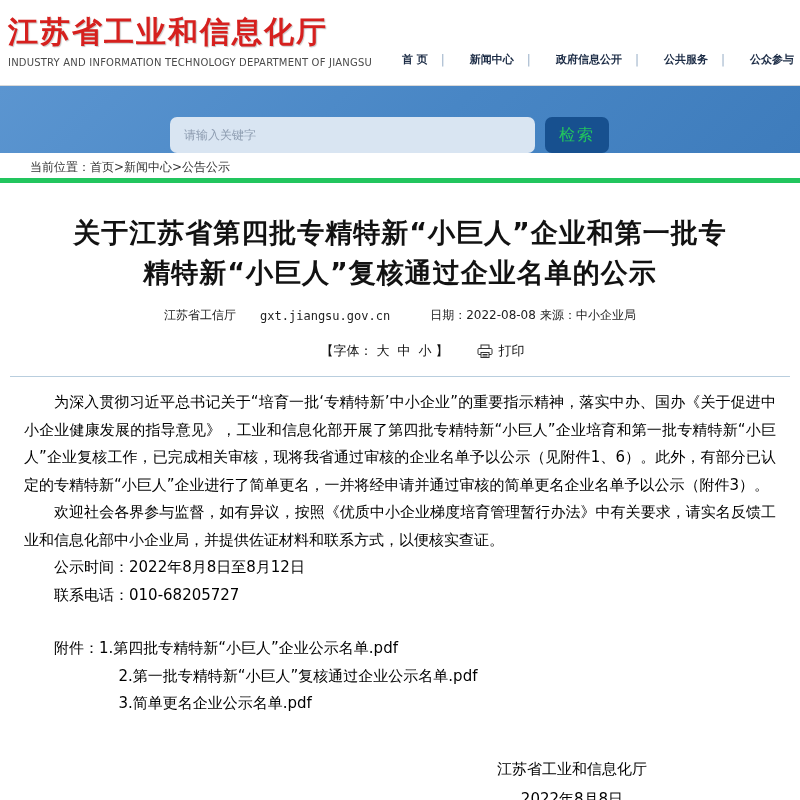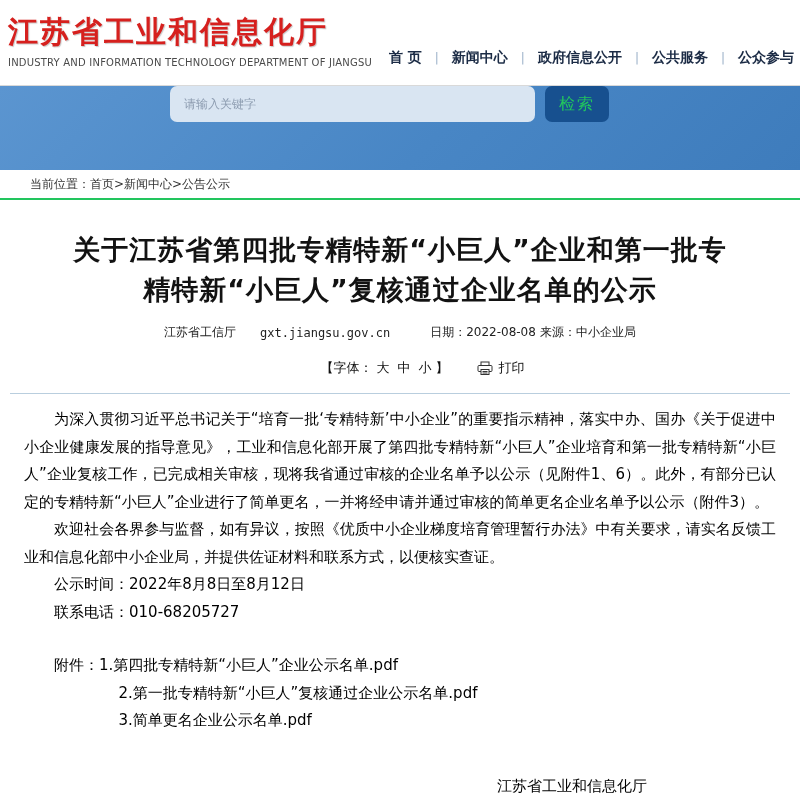--- a/index.html
+++ b/index.html
@@ -5,31 +5,31 @@
   * { margin: 0; padding: 0; box-sizing: border-box; }
   html, body { width: 800px; background: #ffffff; font-family: "DejaVu Sans", "Liberation Sans", sans-serif; }
   .page { width: 800px; height: 800px; background: #fff; overflow: hidden; position: relative; }
 
   
   .header { height: 86px; background: #fff; border-bottom: 1px solid #d9d9d9; position: relative; }
   .brand { position: absolute; left: 8px; top: 12px; }
   .brand-title { font-size: 30px; font-weight: bold; color: #d6201e; letter-spacing: 2px; text-shadow: 1px 1px 1px #c9c9c9; font-family: "DejaVu Sans", sans-serif; }
   .brand-sub { font-size: 10px; color: #4a4a4a; letter-spacing: 0.2px; margin-top: 4px; }
   .topnav { position: absolute; right: 6px; bottom: 18px; display: flex; align-items: center; }
-  .topnav .nav-item { font-size: 14px; font-weight: bold; color: #1b2b45; cursor: pointer; white-space: nowrap; }
+  .topnav .nav-item { font-size: 11px; font-weight: bold; color: #1b2b45; cursor: pointer; white-space: nowrap; margin-left: 12px; }
   .topnav .nav-sep { color: #9ab0c8; font-size: 12px; margin: 0 13px; }
 
   
-  .banner { height: 84px; background: linear-gradient(135deg, #5b95d0 0%, #4886c5 55%, #3e7cbc 100%); display: flex; align-items: flex-start; padding-left: 170px; }
+  .banner { height: 67px; background: linear-gradient(135deg, #5b95d0 0%, #4886c5 55%, #3e7cbc 100%); display: flex; align-items: flex-end; padding-left: 170px; }
   .search-input { width: 365px; height: 36px; border: none; border-radius: 7px; background: #d9e5f2; padding: 0 14px; font-size: 12px; color: #33445a; outline: none; }
   .search-input::placeholder { color: #8d9cb0; }
   .search-btn { width: 64px; height: 36px; margin-left: 10px; border: none; border-radius: 7px; background: #17508f; color: #22c55e; font-size: 16px; letter-spacing: 2px; cursor: pointer; font-family: inherit; }
 
   
-  .breadcrumb { height: 30px; line-height: 29px; background: #fff; border-bottom: 2px solid #22c55e; padding-left: 30px; font-size: 12px; color: #333; }
+  .breadcrumb { height: 30px; line-height: 29px; background: #fff; border-bottom: 5px solid #22c55e; padding-left: 30px; font-size: 12px; color: #333; }
   .breadcrumb .crumb-path { color: #333; cursor: pointer; }
 
   
   .article-head { text-align: center; }
   .article-title { margin-top: 30px; font-size: 27px; font-weight: bold; color: #121212; line-height: 40px; letter-spacing: 1px; }
   .meta-row { margin-top: 14px; font-size: 12px; color: #222; display: flex; justify-content: center; align-items: center; }
   .meta-org { margin-right: 24px; }
   .meta-url { font-family: "DejaVu Sans Mono", monospace; margin-right: 40px; }
   .meta-date { margin-right: 4px; }
   .font-row { margin-top: 18px; font-size: 13px; color: #111; display: flex; justify-content: center; align-items: center; margin-left: 45px; }

